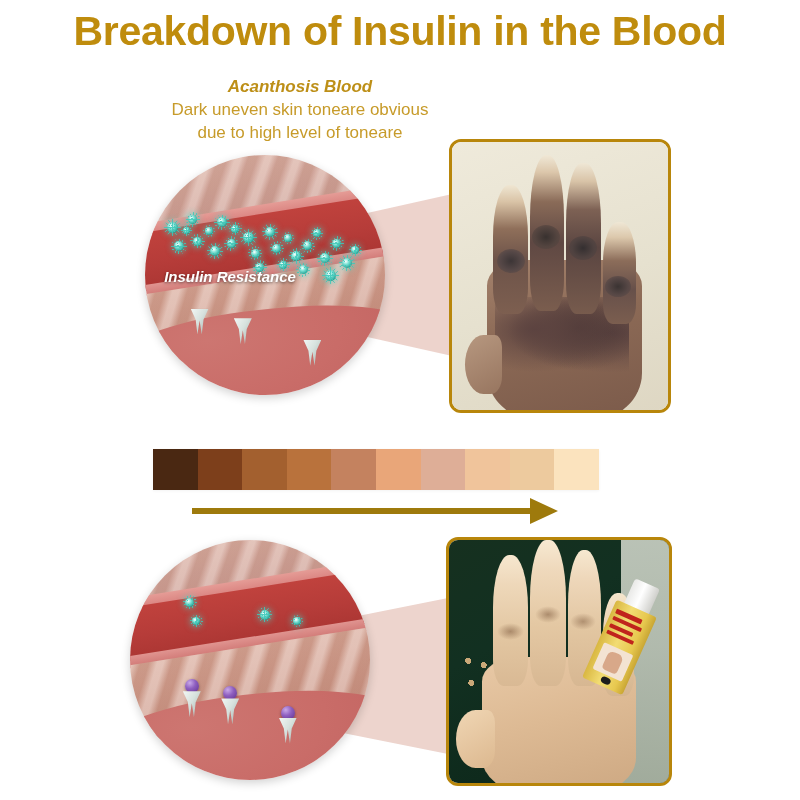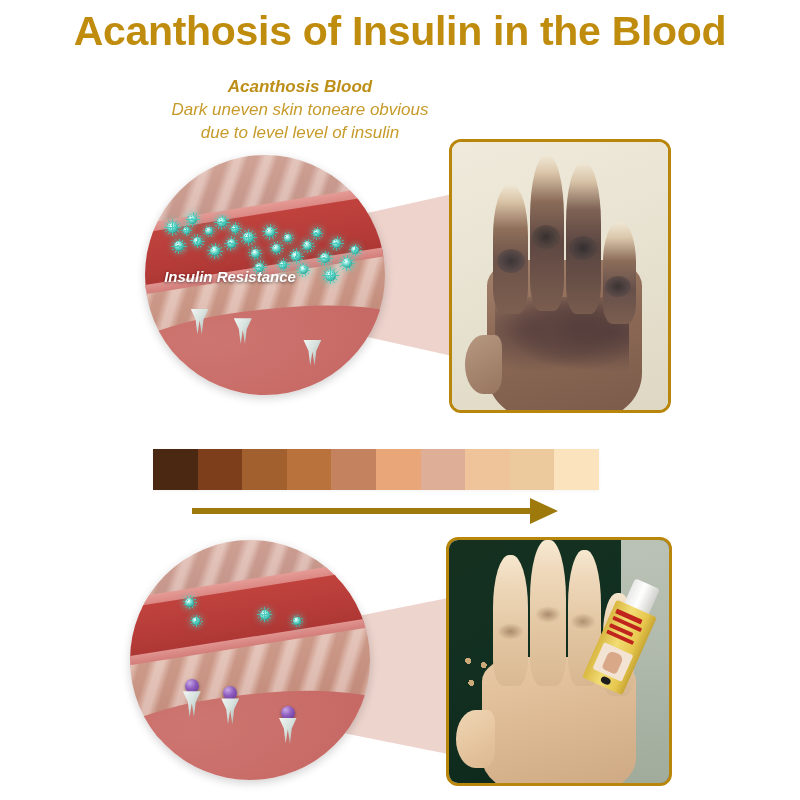--- a/index.html
+++ b/index.html
@@ -25,21 +25,21 @@
   
   .caption{
     position:absolute;left:40px;top:76px;width:520px;
     text-align:center;color:#c2931d;
   }
   .caption .head{
     font-size:17px;font-weight:bold;font-style:italic;
     line-height:22px;color:#bd8f17;
   }
   .caption .sub{
-    font-size:17px;font-style:italic;line-height:23px;color:#c79b2a;
+    font-size:17px;line-height:23px;color:#c79b2a;
   }
 
   
   .cone{position:absolute;}
   .cone svg{display:block;}
 
   
   .circle{
     position:absolute;border-radius:50%;overflow:hidden;
     box-shadow:0 3px 10px rgba(0,0,0,.18);
@@ -199,26 +199,26 @@
 
   
   .arrow{position:absolute;}
   .arrow svg{display:block;}
 </style>
 </head>
 <body>
 
 <div class="stage">
 
-  <div class="title">Acanthosis of Insulin in the Blood</div>
+  <div class="title">Breakdown of Insulin in the Blood</div>
 
   <div class="caption">
     <div class="head">Acanthosis Blood</div>
     <div class="sub">Dark uneven skin toneare obvious</div>
-    <div class="sub">due to level level of insulin</div>
+    <div class="sub">due to high level of toneare</div>
   </div>
 
   <div class="cone" style="left:330px;top:180px;width:180px;height:190px;">
     <svg width="180" height="190" viewBox="0 0 180 190">
       <path d="M6 40 L176 2 L176 188 L6 150 Z" fill="#e9c9c1" opacity="0.82"></path>
     </svg>
   </div>
 
   <div class="circle" id="circleTop" style="left:145px;top:155px;width:240px;height:240px;">
     <div class="inner">

